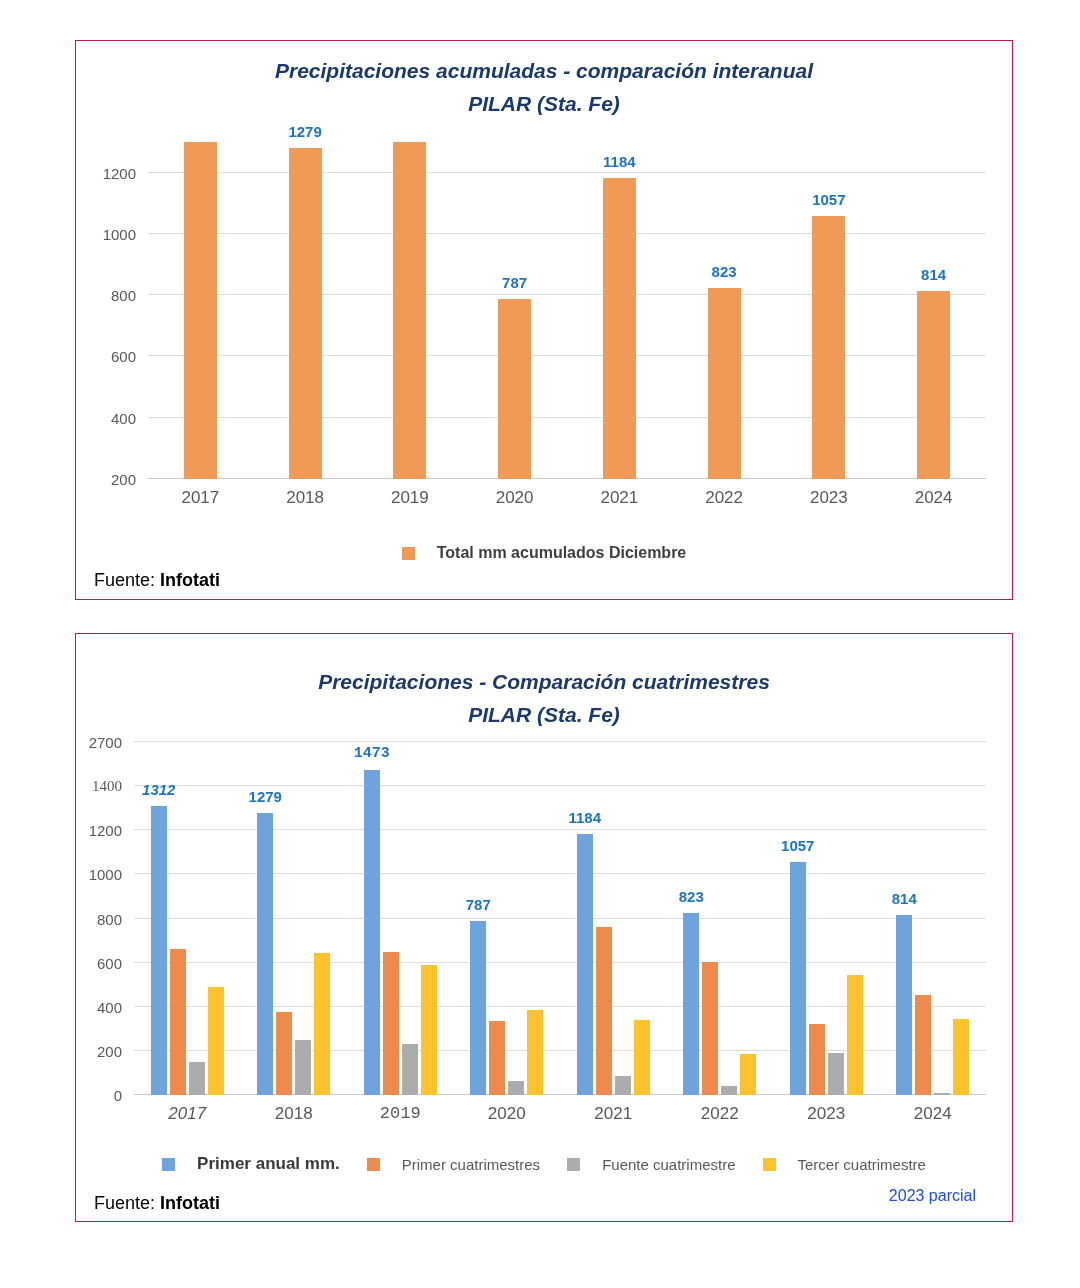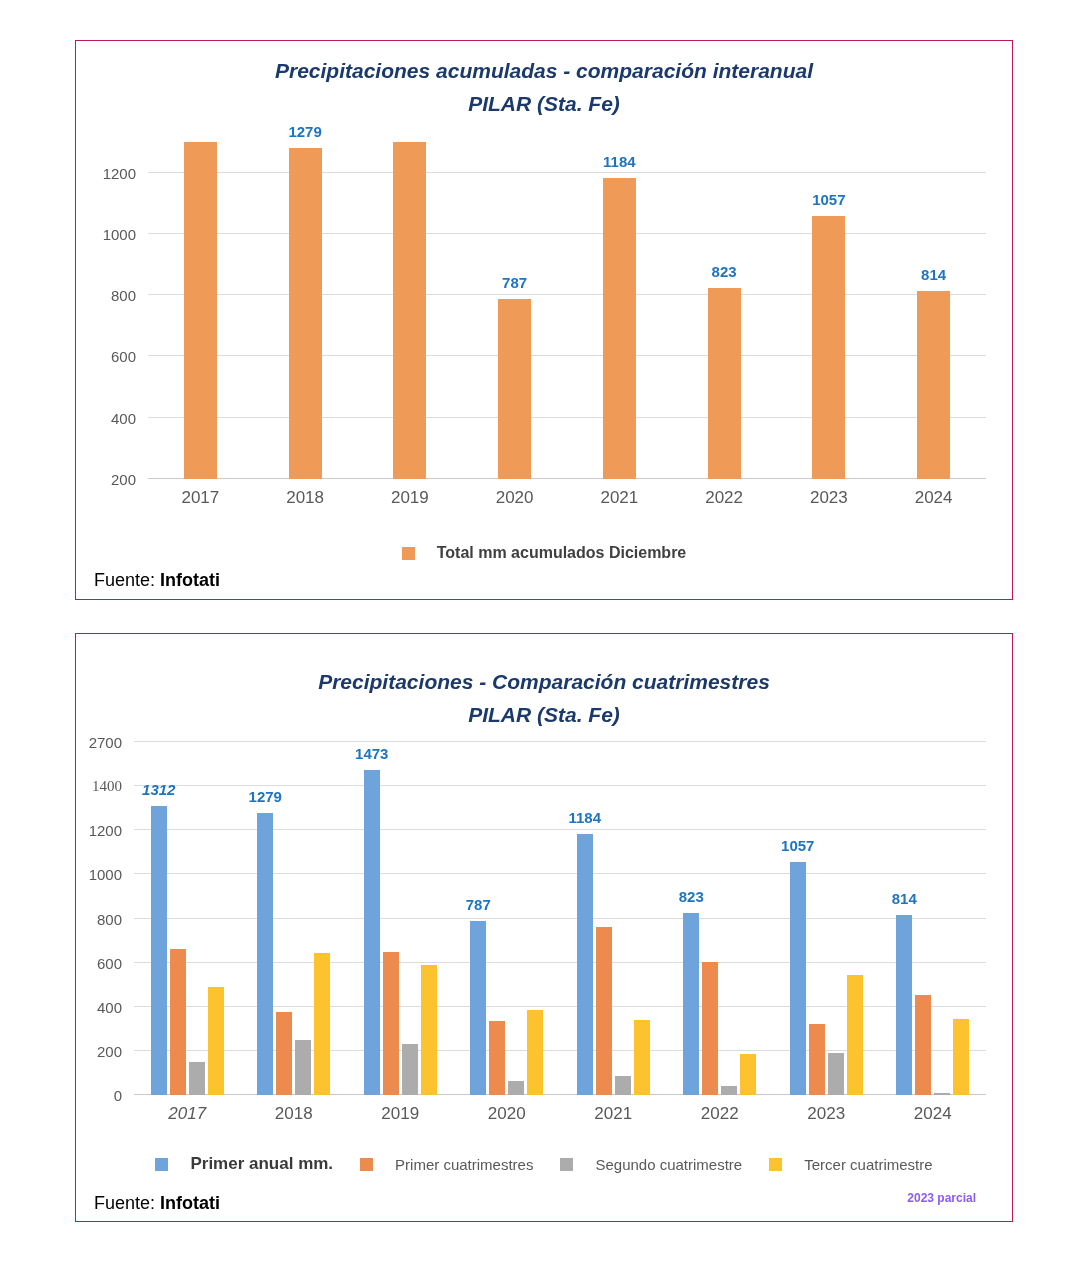--- a/index.html
+++ b/index.html
@@ -34,21 +34,21 @@
   #panel2 .chart-legend{top:520px;}
   .legend-item{display:flex;align-items:center;gap:22px;font-size:15px;color:#595959;}
   .legend-item .swatch{width:13px;height:13px;flex:0 0 auto;}
   #panel1 .legend-item.bold{font-weight:bold;color:#404040;font-size:16px;}
   #panel2 .legend-item.bold{font-weight:bold;color:#3a3a3a;font-size:17px;}
 
   .fuente{position:absolute;left:18px;font-size:18px;color:#000000;}
   #panel1 .fuente{bottom:8px;}
   #panel2 .fuente{bottom:7px;}
   .fuente b{font-weight:bold;}
-  .note{position:absolute;right:36px;bottom:16px;font-weight:bold;font-size:12px;color:#8b5cf6;}
+  .note{position:absolute;right:36px;bottom:16px;font-weight:normal;font-size:16px;color:#1d4ed8;}
 </style>
 </head>
 <body>
 
 <div class="panel" id="panel1">
   <div class="chart-title">
     <span>Precipitaciones acumuladas - comparación interanual</span><br>
     <span>PILAR (Sta. Fe)</span>
   </div>
   <div class="plot">
@@ -148,21 +148,21 @@
         <span class="xlab">2017</span>
       </div>
       <div class="cluster" style="left: 106.5px; width: 106.5px;">
         <div class="bar" style="left: 16.75px; width: 16px; height: 282.179px; background: rgb(111, 163, 219);"></div>
         <span class="bar-label" style="left: 24.75px; bottom: 290.179px; color: rgb(30, 116, 192);">1279</span>
         <div class="bar" style="left: 35.75px; width: 16px; height: 82.7344px; background: rgb(237, 139, 79);"></div>
         <div class="bar" style="left: 54.75px; width: 16px; height: 55.1562px; background: rgb(172, 172, 172);"></div>
         <div class="bar" style="left: 73.75px; width: 16px; height: 142.303px; background: rgb(253, 195, 46);"></div>
         <span class="xlab">2018</span>
       </div>
-      <div class="cluster" style="left: 213px; width: 106.5px;">
+      <div class="cluster" style="left: 213px; width: 106.5px; font-family: Liberation Mono, monospace;">
         <div class="bar" style="left: 16.75px; width: 16px; height: 324.981px; background: rgb(111, 163, 219);"></div>
         <span class="bar-label" style="left: 24.75px; bottom: 332.981px; color: rgb(30, 116, 192);">1473</span>
         <div class="bar" style="left: 35.75px; width: 16px; height: 143.406px; background: rgb(237, 139, 79);"></div>
         <div class="bar" style="left: 54.75px; width: 16px; height: 50.7437px; background: rgb(172, 172, 172);"></div>
         <div class="bar" style="left: 73.75px; width: 16px; height: 130.169px; background: rgb(253, 195, 46);"></div>
         <span class="xlab">2019</span>
       </div>
       <div class="cluster" style="left: 319.5px; width: 106.5px;">
         <div class="bar" style="left: 16.75px; width: 16px; height: 173.632px; background: rgb(111, 163, 219);"></div>
         <span class="bar-label" style="left: 24.75px; bottom: 181.632px; color: rgb(30, 116, 192);">787</span>
@@ -208,21 +208,21 @@
       <div class="legend-item bold">
         <span class="swatch" style="background: rgb(111, 163, 219);"></span>
         <span>Primer anual mm.</span>
       </div>
       <div class="legend-item">
         <span class="swatch" style="background: rgb(237, 139, 79);"></span>
         <span>Primer cuatrimestres</span>
       </div>
       <div class="legend-item">
         <span class="swatch" style="background: rgb(172, 172, 172);"></span>
-        <span>Segundo cuatrimestre</span>
+        <span>Fuente cuatrimestre</span>
       </div>
       <div class="legend-item">
         <span class="swatch" style="background: rgb(253, 195, 46);"></span>
         <span>Tercer cuatrimestre</span>
       </div>
     </div>
   <div class="note">2023 parcial</div>
   <div class="fuente">
     <span>Fuente:</span>
     <b>Infotati</b>

